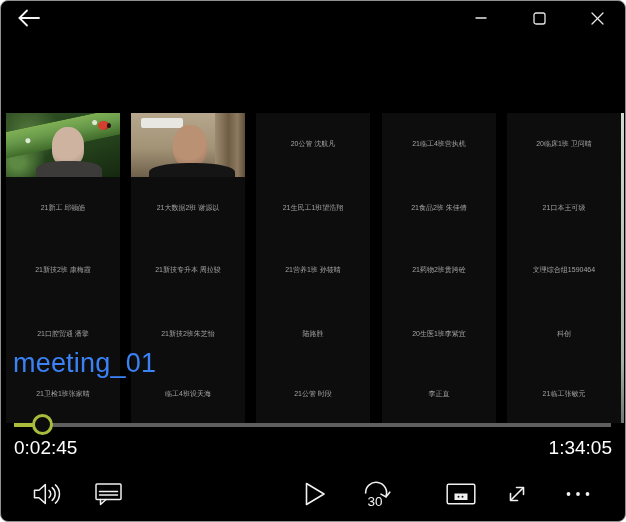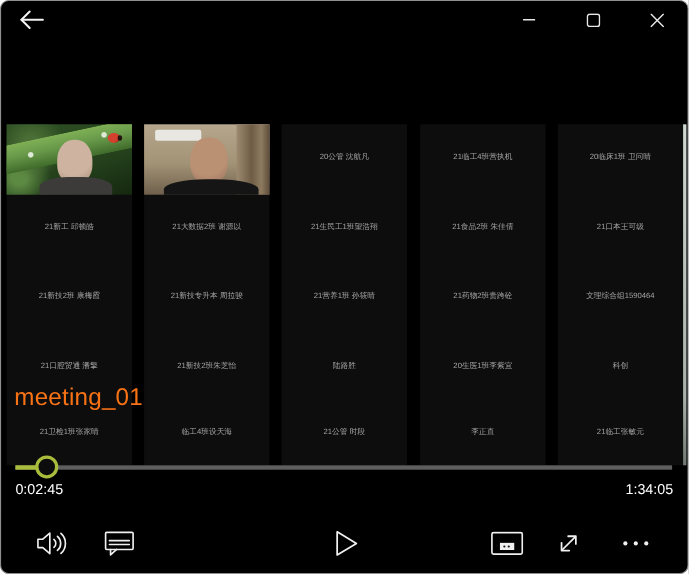--- a/index.html
+++ b/index.html
@@ -36,27 +36,27 @@
   .torso-a{position:absolute;left:30px;top:48px;width:66px;height:22px;border-radius:40% 40% 0 0;background:#3c3b39;}
   .webcam-room{background:linear-gradient(180deg,#b5a68d 0%,#a39376 55%,#6f604c 100%);}
   .ac-unit{position:absolute;left:10px;top:5px;width:42px;height:10px;border-radius:2px;background:#e9e7e1;}
   .curtain{position:absolute;right:0;top:0;width:30px;height:100%;
            background:linear-gradient(90deg,#9d8b70 0%,#6e5c45 45%,#8d7a60 75%,#5d4d3a 100%);}
   .face-b{left:42px;top:12px;width:34px;height:42px;background:radial-gradient(circle at 45% 40%,#bb9174 0 55%,#93705a 100%);}
   .torso-b{position:absolute;left:18px;top:50px;width:86px;height:20px;border-radius:45% 45% 0 0;background:#151515;}
   #grid-scrollbar{position:absolute;left:620px;top:112px;width:3px;height:310px;
                   background:linear-gradient(180deg,#cfd8d1 0%,#a8b2aa 80%,#6f7872 100%);}
   
-  #media-title{position:absolute;left:12px;top:347px;font-size:22px;color:#f97316;letter-spacing:.2px;}
+  #media-title{position:absolute;left:12px;top:347px;font-size:27px;color:#3b82f6;letter-spacing:.2px;}
   
   #seek-track{position:absolute;left:13px;top:422px;width:597px;height:4px;background:#5e5e5e;}
   #seek-progress{position:absolute;left:13px;top:422px;width:29px;height:4px;}
   #seek-handle{position:absolute;left:31px;top:413px;width:21px;height:21px;border-radius:50%;
                border:3px solid #a9bc3b;background:#0c0c0c;box-sizing:border-box;}
-  .time{position:absolute;top:436px;font-size:13px;color:#ffffff;}
+  .time{position:absolute;top:436px;font-size:19px;color:#ffffff;}
   #time-elapsed{left:13px;}
   #time-duration{right:13px;text-align:right;}
   
   .ctrl{position:absolute;top:473px;width:40px;height:40px;display:flex;align-items:center;justify-content:center;
         background:transparent;border:0;cursor:pointer;padding:0;}
   .ctrl svg{display:block;}
   .ctrl svg text{font-family:"Liberation Sans",sans-serif;}
 </style>
 </head>
 <body>
@@ -166,20 +166,29 @@
         <line x1="5.5" y1="14" x2="23.5" y2="14"></line>
         <path d="M6.5,18.5 v5 l5.5,-5"></path>
       </g>
     </svg>
   </button>
   <button class="ctrl" style="left:293px">
     <svg width="30" height="30" viewBox="0 0 30 30">
       <path d="M7.5,4.5 L25,15 L7.5,25.5 Z" fill="none" stroke="#f0f0f0" stroke-width="1.6" stroke-linejoin="round"></path>
     </svg>
   </button>
+  <button class="ctrl" style="left:355px">
+    <svg width="32" height="30" viewBox="0 0 32 30">
+      <g stroke="#f0f0f0" stroke-width="1.6" fill="none" stroke-linecap="round" stroke-linejoin="round">
+        <path d="M5.6,14 A10.5,10.5 0 1 1 25.9,17.6"></path>
+        <polyline points="21,15.1 25.9,17.9 29.8,13.2"></polyline>
+      </g>
+      <text x="15" y="27" font-size="13.5" fill="#f0f0f0" text-anchor="middle">30</text>
+    </svg>
+  </button>
   <button class="ctrl" style="left:440px">
     <svg width="30" height="22" viewBox="0 0 30 22">
       <rect x="1.2" y="1.2" width="27.6" height="19.6" rx="1.5" fill="none" stroke="#f0f0f0" stroke-width="1.5"></rect>
       <rect x="8.5" y="10.5" width="13" height="6.5" fill="#f0f0f0"></rect>
       <circle cx="12.5" cy="13.8" r="1" fill="#161616"></circle>
       <circle cx="16.5" cy="13.8" r="1" fill="#161616"></circle>
     </svg>
   </button>
   <button class="ctrl" style="left:496px">
     <svg width="28" height="28" viewBox="0 0 28 28">

